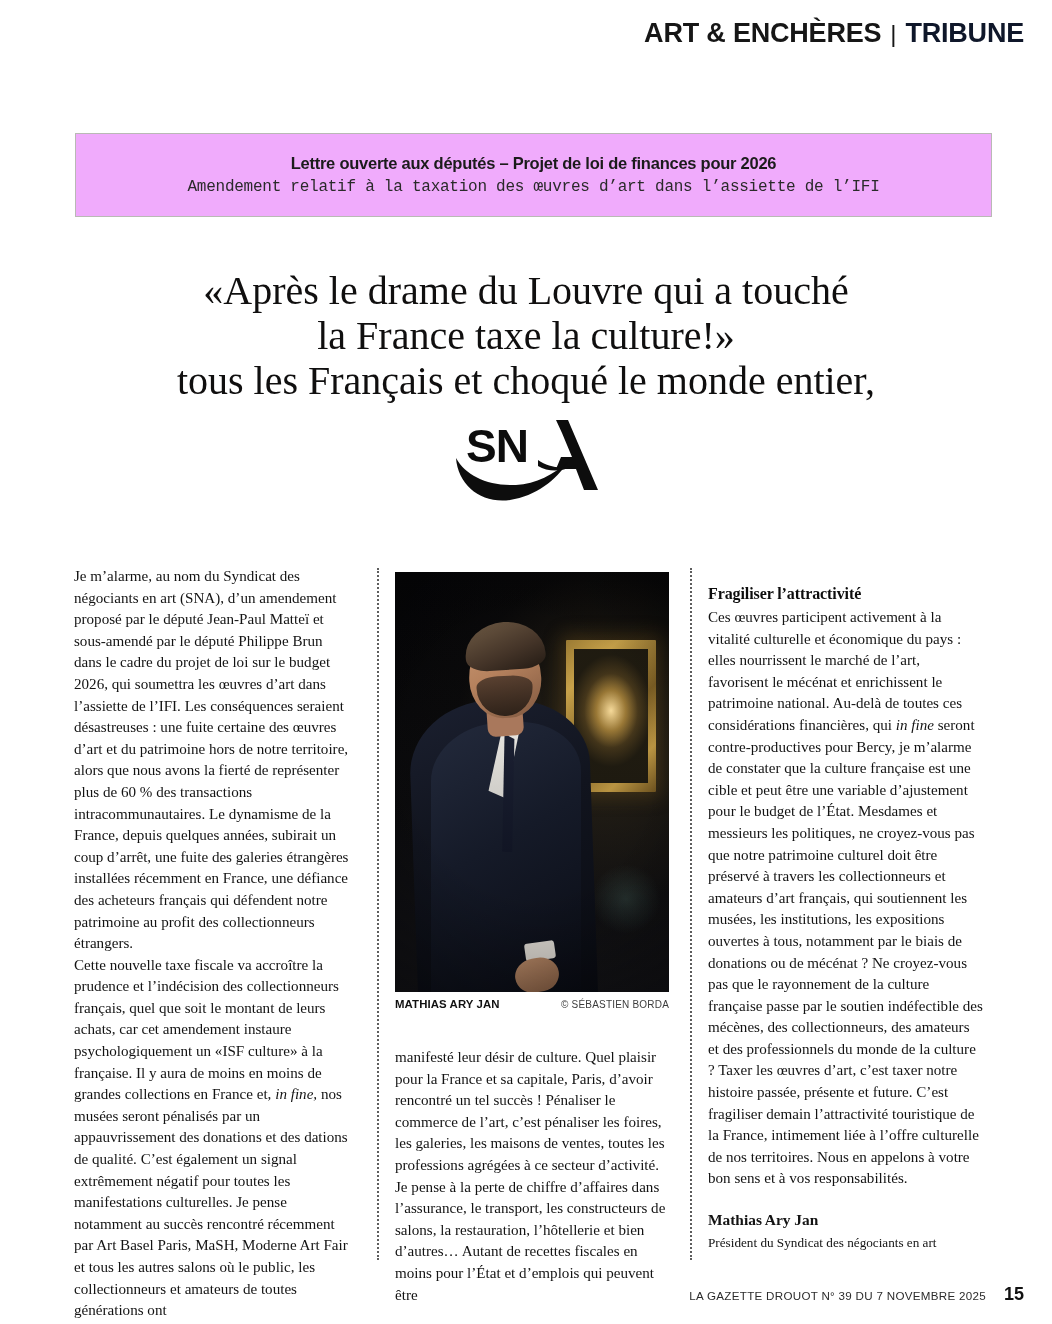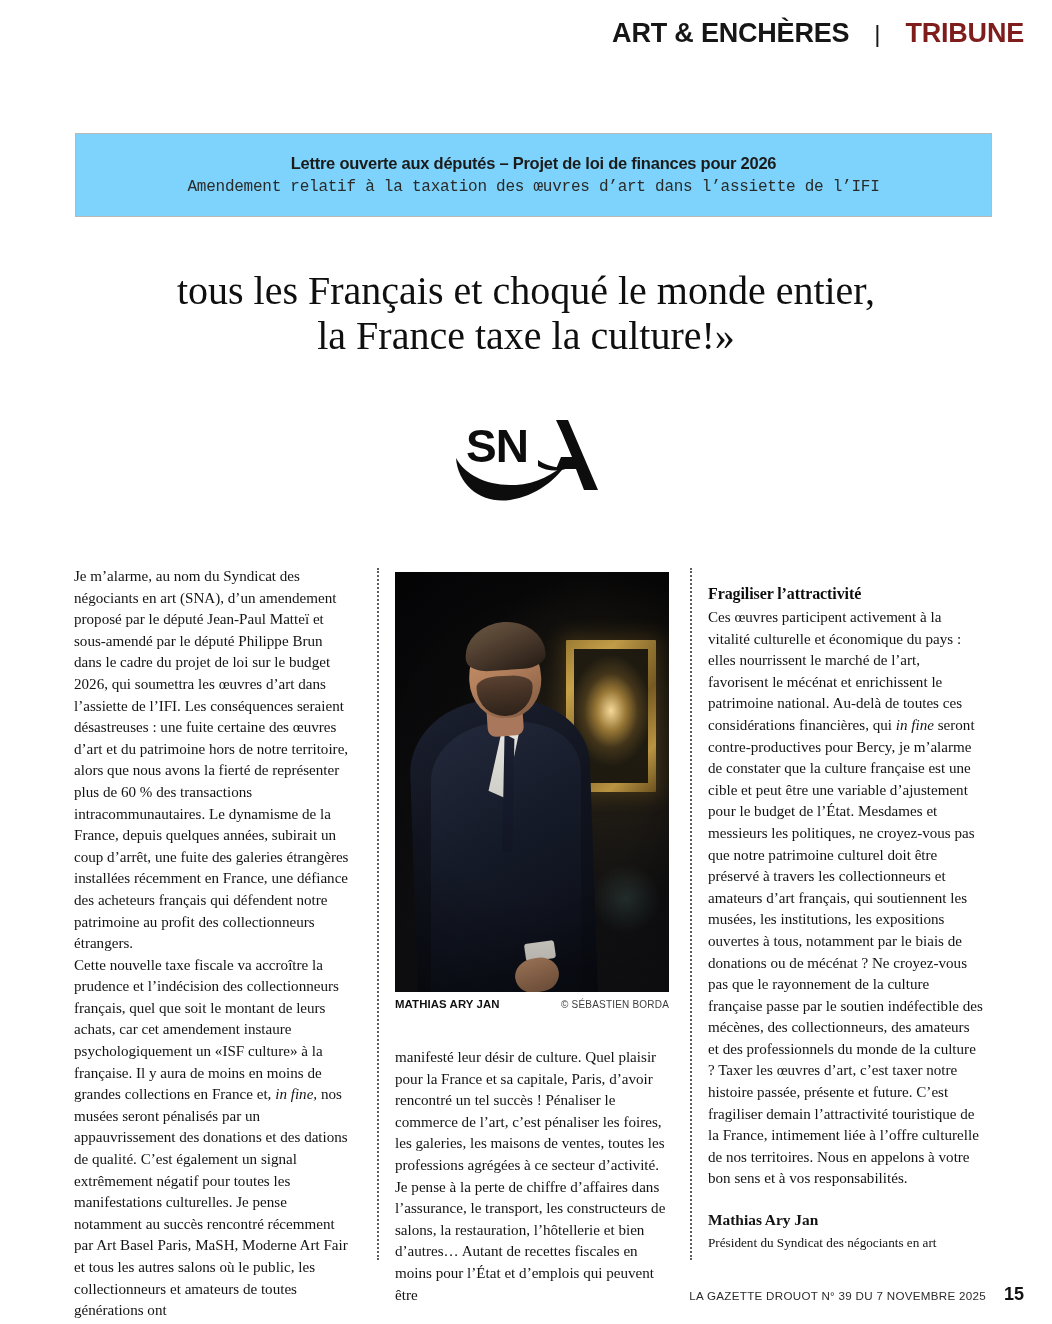--- a/index.html
+++ b/index.html
@@ -16,39 +16,39 @@
     overflow: hidden;
   }
 
   
   .masthead {
     position: absolute;
     top: 18px;
     right: 28px;
     display: flex;
     align-items: baseline;
-    gap: 25px;
+    gap: 9px;
     font-family: "Liberation Sans", sans-serif;
     font-weight: bold;
     font-size: 27px;
     letter-spacing: -0.2px;
     margin-left: 48px;
   }
   .masthead .kicker { color: #161616; }
   .masthead .sep { color: #161616; font-weight: normal; font-size: 24px; }
-  .masthead .tribune { color: #7f1d1d; }
+  .masthead .tribune { color: #0f172a; }
 
   
   .lettre-box {
     position: absolute;
     left: 75px;
     top: 133px;
     width: 917px;
     height: 84px;
-    background: #7dd3fc;
+    background: #f0abfc;
     border: 1px solid #b9b9b5;
     box-sizing: border-box;
     display: flex;
     flex-direction: column;
     align-items: center;
     justify-content: center;
     gap: 5px;
   }
   .lettre-line1 {
     font-family: "Liberation Sans", sans-serif;
@@ -333,22 +333,23 @@
   <span class="sep">|</span>
   <span class="tribune">TRIBUNE</span>
 </div>
 
 <div class="lettre-box">
   <div class="lettre-line1">Lettre ouverte aux députés – Projet de loi de finances pour 2026</div>
   <div class="lettre-line2">Amendement relatif à la taxation des œuvres d’art dans l’assiette de l’IFI</div>
 </div>
 
 <div class="headline">
+  <span class="hl">«Après le drame du Louvre qui a touché</span>
+  <span class="hl">la France taxe la culture!»</span>
   <span class="hl">tous les Français et choqué le monde entier,</span>
-  <span class="hl">la France taxe la culture!»</span>
 </div>
 
 <div class="sna-logo">
   <svg width="165" height="100" viewBox="0 0 165 100" xmlns="http://www.w3.org/2000/svg" aria-hidden="true">
     <g fill="#0d0d0d">
 
       <text x="14" y="50" font-family="Liberation Sans, sans-serif" font-size="46" font-weight="bold" letter-spacing="-1">SN</text>
 
       <path d="M104 8 L116 8 L146 78 L132 78 L124 57 L104 57 L109 45 L120 45 L110 21 Z"></path>
 

